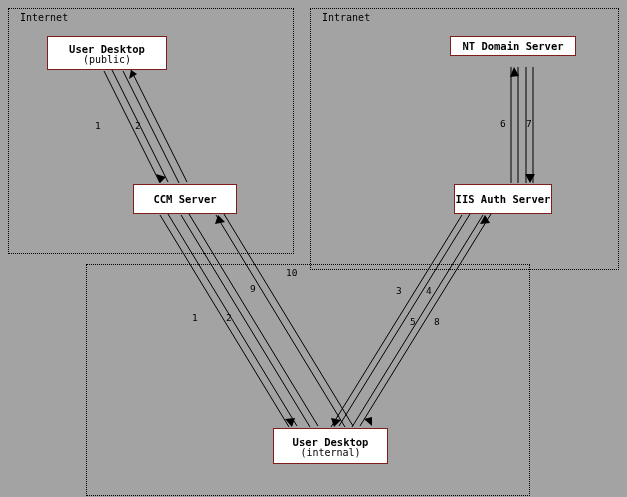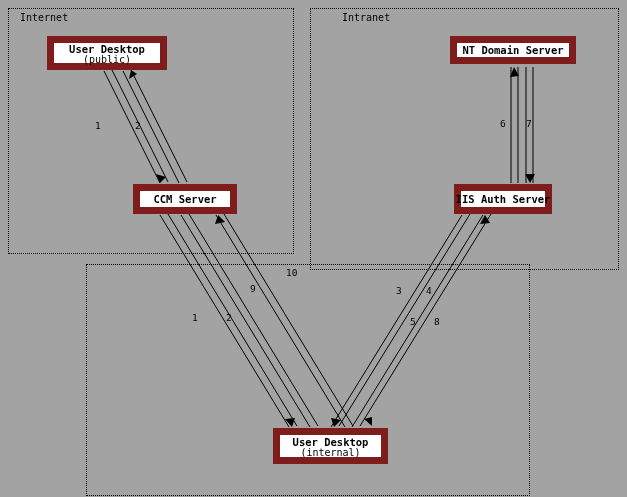--- a/index.html
+++ b/index.html
@@ -24,21 +24,21 @@
   .zone-label {
     position: absolute;
     font-family: "DejaVu Sans Mono", monospace;
     font-size: 10px;
     color: #000000;
     white-space: nowrap;
   }
   
   .node {
     position: absolute;
-    border: 7px solid #7f1d1d;
+    border: 1px solid #7f1d1d;
     background: #ffffff;
     box-sizing: border-box;
     display: flex;
     flex-direction: column;
     align-items: center;
     justify-content: center;
     z-index: 5;
   }
   .node .title {
     font-family: "DejaVu Sans Mono", monospace;
@@ -75,21 +75,21 @@
 </style>
 </head>
 <body>
 
 <div id="stage">
 
   <div class="zone" style="left:8px; top:8px; width:286px; height:246px;"></div>
   <div class="zone-label" style="left:20px; top:12px;">Internet</div>
 
   <div class="zone" style="left:310px; top:8px; width:309px; height:262px;"></div>
-  <div class="zone-label" style="left:322px; top:12px;margin-left:20px;">Intranet</div>
+  <div class="zone-label" style="left:322px; top:12px;">Intranet</div>
 
   <div class="zone" style="left:86px; top:264px; width:444px; height:232px;"></div>
 
   <svg class="edges" viewBox="0 0 627 497">
     <g stroke="#000000" stroke-width="1" fill="none">
 
       <line x1="104" y1="71" x2="160" y2="183"></line>
       <line x1="112" y1="70" x2="168" y2="182"></line>
       <line x1="123" y1="71" x2="179" y2="183"></line>
       <line x1="131" y1="70" x2="187" y2="182"></line>
@@ -135,21 +135,21 @@
 
   <div class="node" style="left:47px; top:36px; width:120px; height:34px;">
     <span class="title">User Desktop</span>
     <span class="sub">(public)</span>
   </div>
 
   <div class="node" style="left:133px; top:184px; width:104px; height:30px;">
     <span class="title">CCM Server</span>
   </div>
 
-  <div class="node" style="left:450px; top:36px; width:126px; height:28px;">
+  <div class="node" style="left:450px; top:36px; width:126px; height:20px;">
     <span class="title">NT Domain Server</span>
   </div>
 
   <div class="node" style="left:454px; top:184px; width:98px; height:30px;">
     <span class="title">IIS Auth Server</span>
   </div>
 
   <div class="node" style="left:273px; top:428px; width:115px; height:36px;">
     <span class="title">User Desktop</span>
     <span class="sub">(internal)</span>

